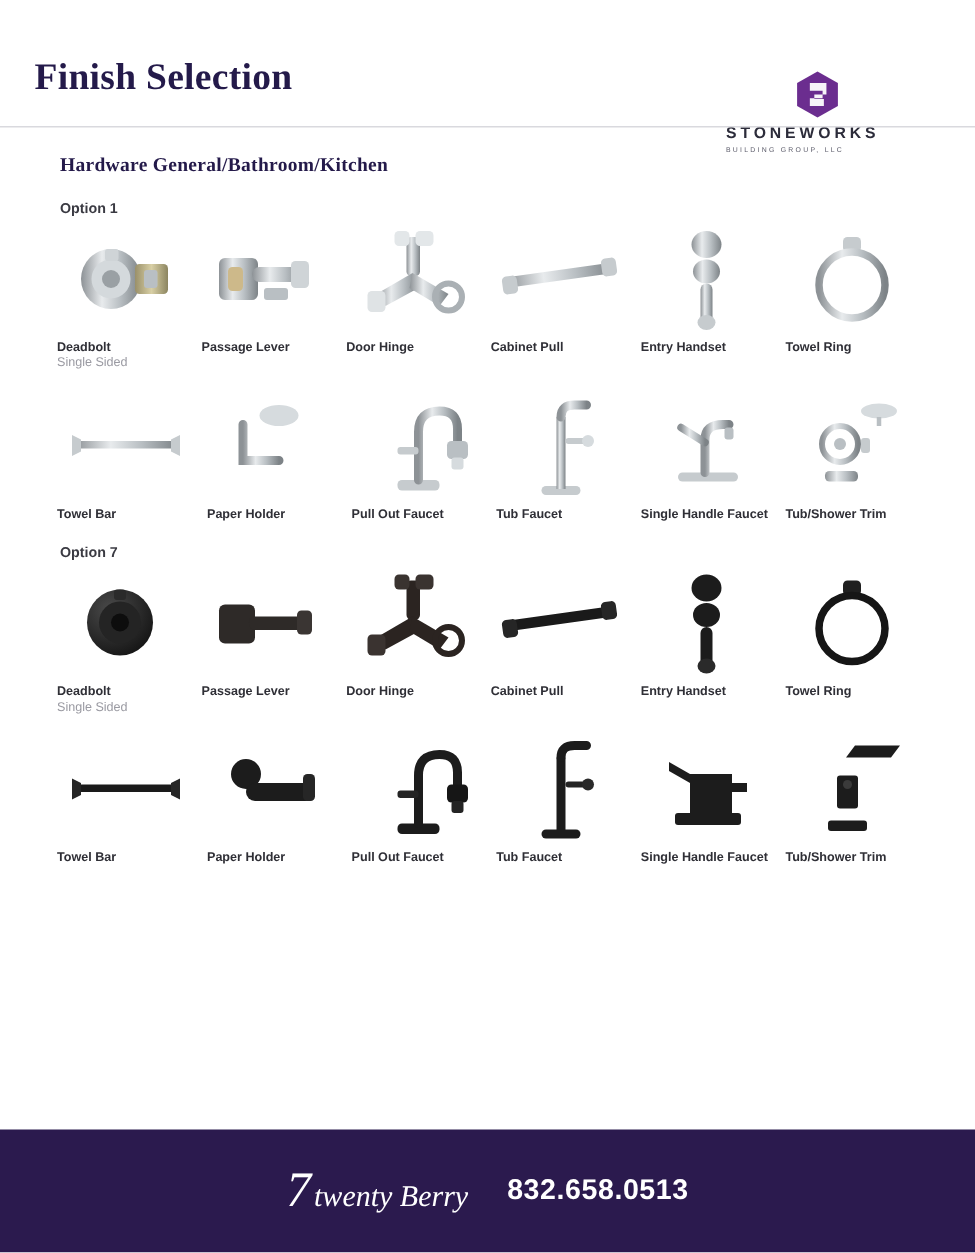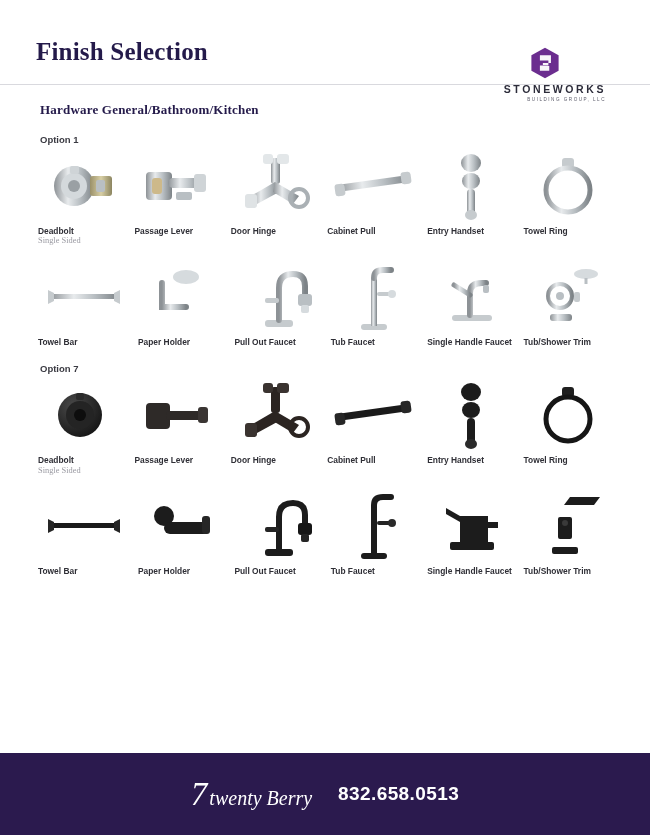--- a/index.html
+++ b/index.html
@@ -19,21 +19,21 @@
   .page {
     position: relative;
     width: 650px;
     height: 835px;
     box-sizing: border-box;
   }
 
   
   .header {
     position: relative;
-    padding: 38px 40px 0 36px;
+    padding: 38px 40px 0 23px;
     height: 86px;
     box-sizing: border-box;
   }
   .page-title {
     font-family: "Liberation Serif", serif;
     font-size: 25px;
     font-weight: bold;
     color: #241a4a;
     letter-spacing: 0.2px;
     margin: 0;
@@ -47,21 +47,21 @@
     height: 1px;
     background: #d9d9de;
   }
 
   
   .logo {
     position: absolute;
     right: 44px;
     top: 46px;
     width: 122px;
-    text-align: right;
+    text-align: left;
   }
   .logo-mark {
     width: 34px;
     height: 34px;
     margin: 0 auto 4px auto;
     display: block;
   }
   .logo-name {
     font-family: "Liberation Sans", sans-serif;
     font-size: 10.5px;
@@ -128,21 +128,20 @@
     font-size: 8.4px;
     font-weight: bold;
     color: #2f2f36;
     line-height: 1.25;
     margin-top: 2px;
   }
   .cell-sub {
     font-size: 8.4px;
     color: #9a9aa2;
     line-height: 1.25;
-    font-family: Liberation Serif, serif;
   }
   .row-gap { height: 14px; }
 
   
   .footer {
     position: absolute;
     left: 0;
     right: 0;
     bottom: 0;
     height: 82px;

